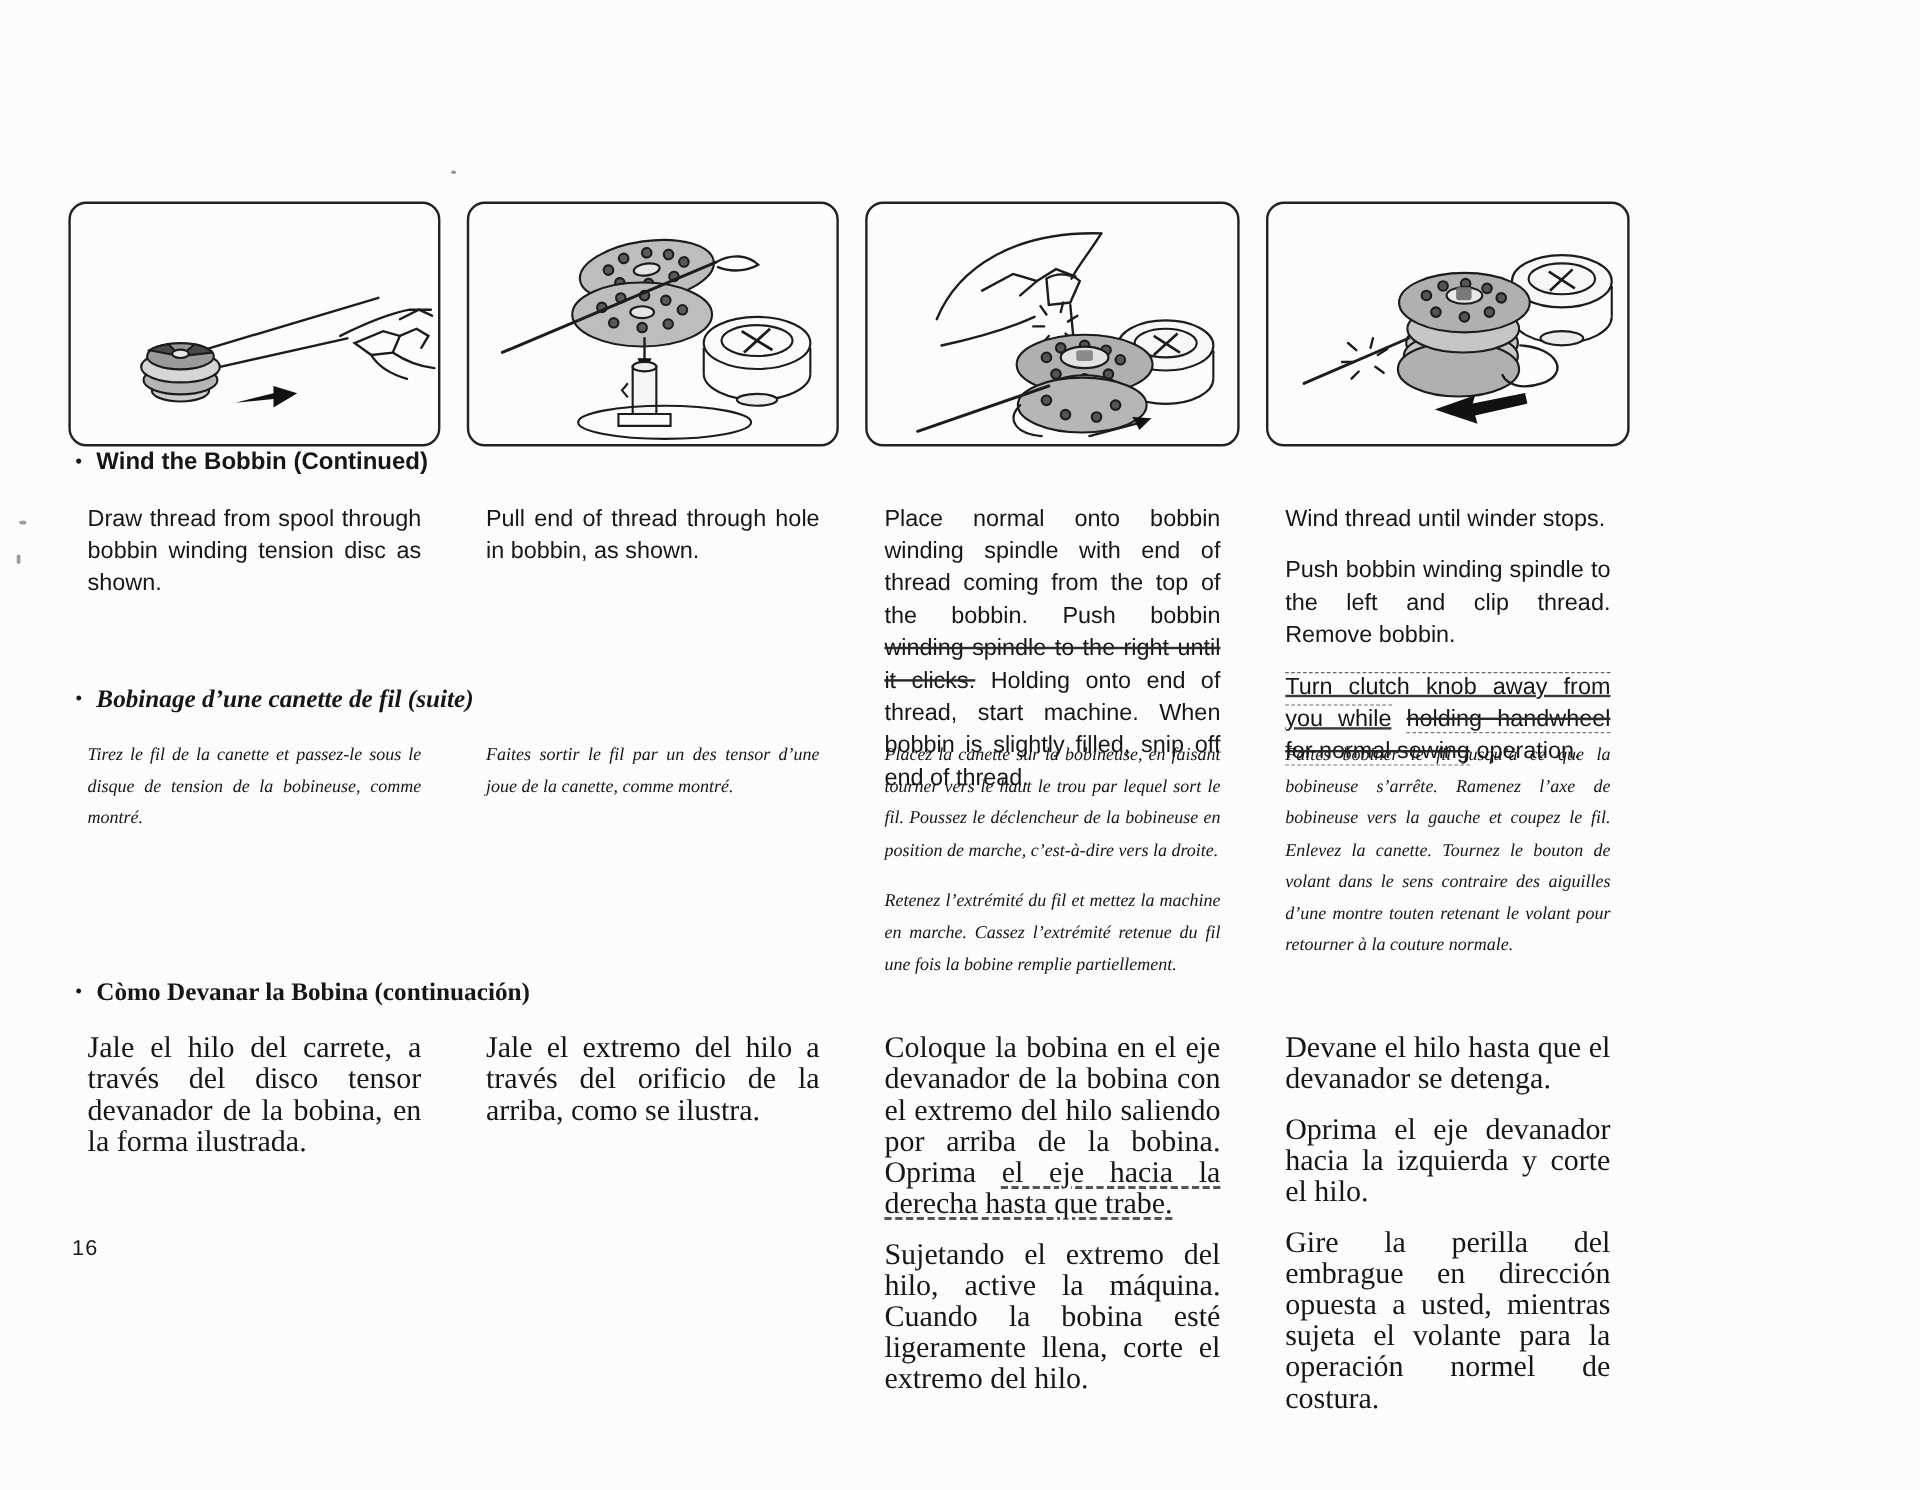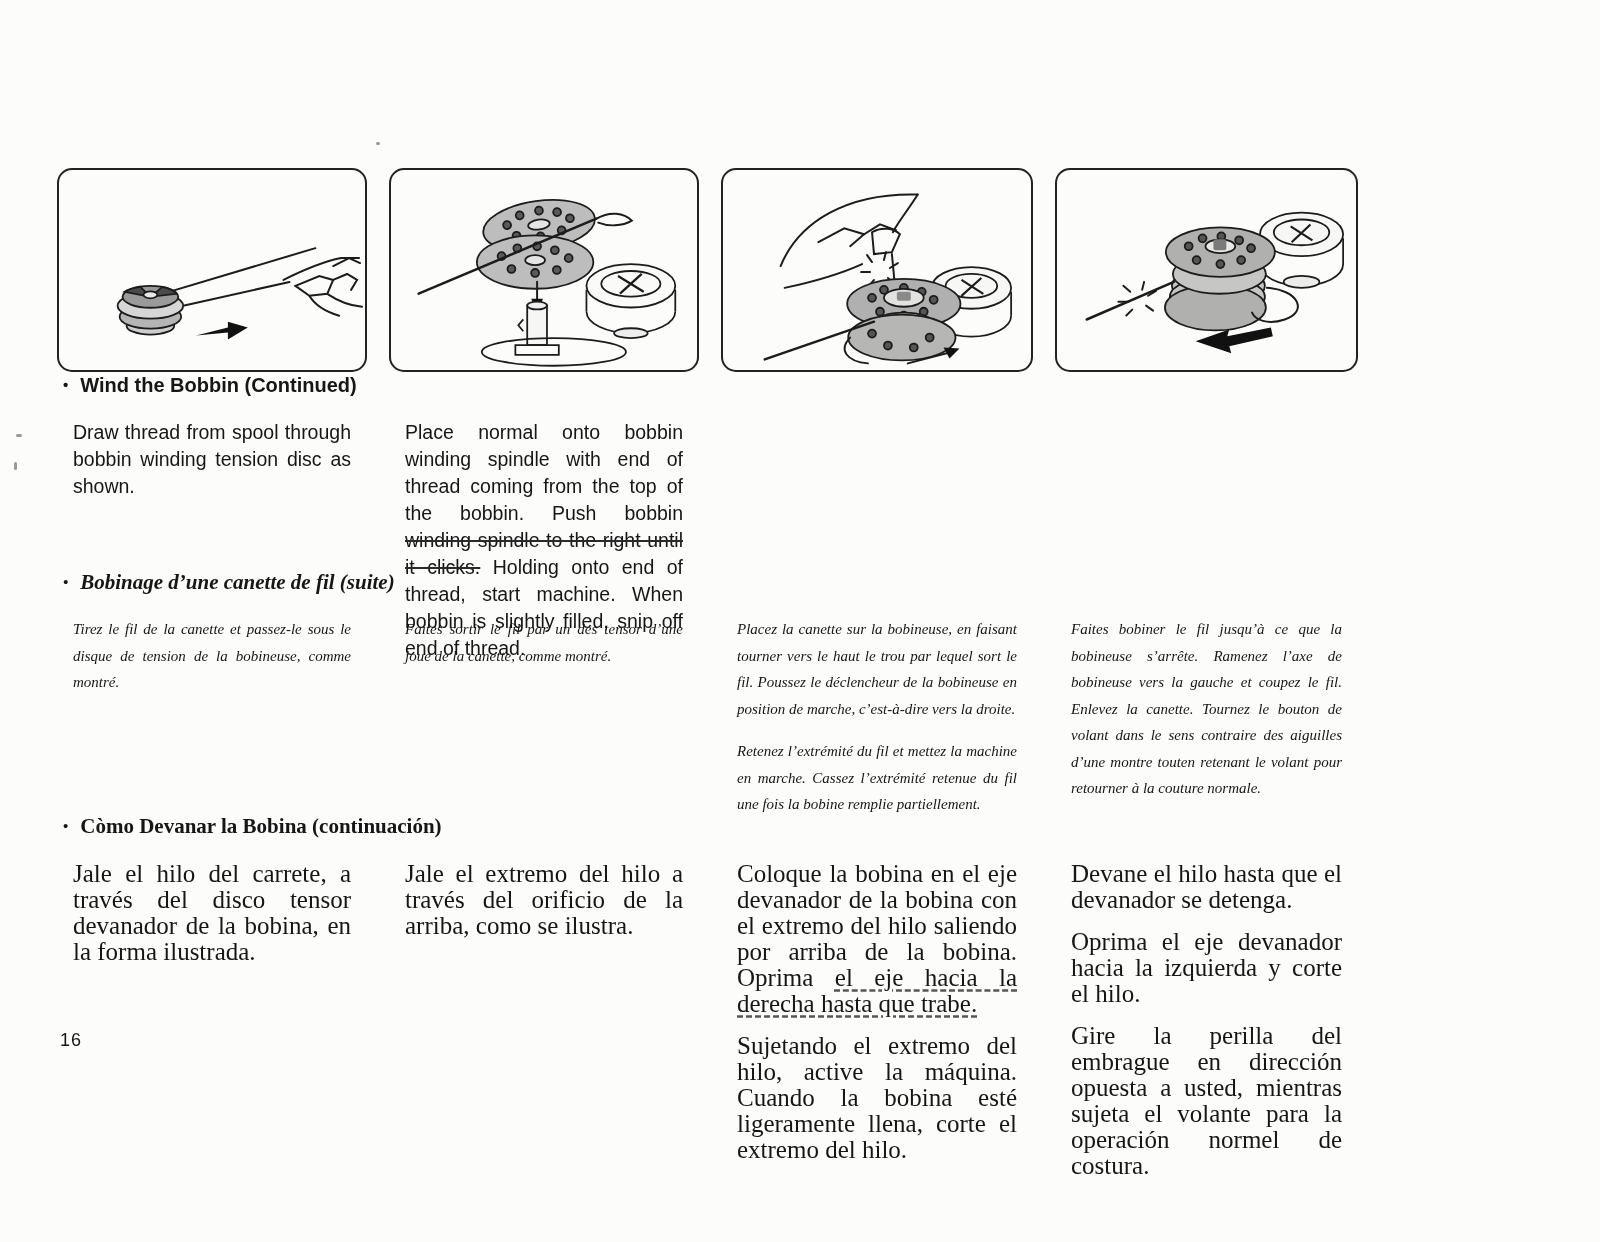--- a/index.html
+++ b/index.html
@@ -223,24 +223,34 @@
 <div class="band hrow h-en" style="top:374px">
   <span class="bullet">•</span>
   <span>Wind the Bobbin (Continued)</span>
 </div>
 
 <div class="band cols t-en" style="top:403px">
   <div class="col">
     <p>Draw thread from spool through bobbin winding tension disc as shown.</p>
   </div>
   <div class="col">
+    <p>Pull end of thread through hole in bobbin, as shown.</p>
+  </div>
+  <div class="col">
     <p><span>Place normal onto bobbin winding spindle with end of thread coming from the top of the bobbin. Push bobbin</span>
       <span class="strike">winding spindle to the right until it clicks.</span>
       <span>Holding onto end of thread, start machine. When bobbin is slightly filled, snip off end of thread.</span></p>
   </div>
+  <div class="col">
+    <p>Wind thread until winder stops.</p>
+    <p>Push bobbin winding spindle to the left and clip thread. Remove bobbin.</p>
+    <p><span class="corr-top">Turn clutch knob away from you while</span>
+      <span class="corr-strike">holding handwheel for normal sewing</span>
+      <span>operation.</span></p>
+  </div>
 </div>
 
 <div class="band hrow h-fr" style="top:570px">
   <span class="bullet">•</span>
   <span>Bobinage d’une canette de fil (suite)</span>
 </div>
 
 <div class="band cols t-fr" style="top:600px">
   <div class="col">
     <p>Tirez le fil de la canette et passez-le sous le disque de tension de la bobineuse, comme montré.</p>

